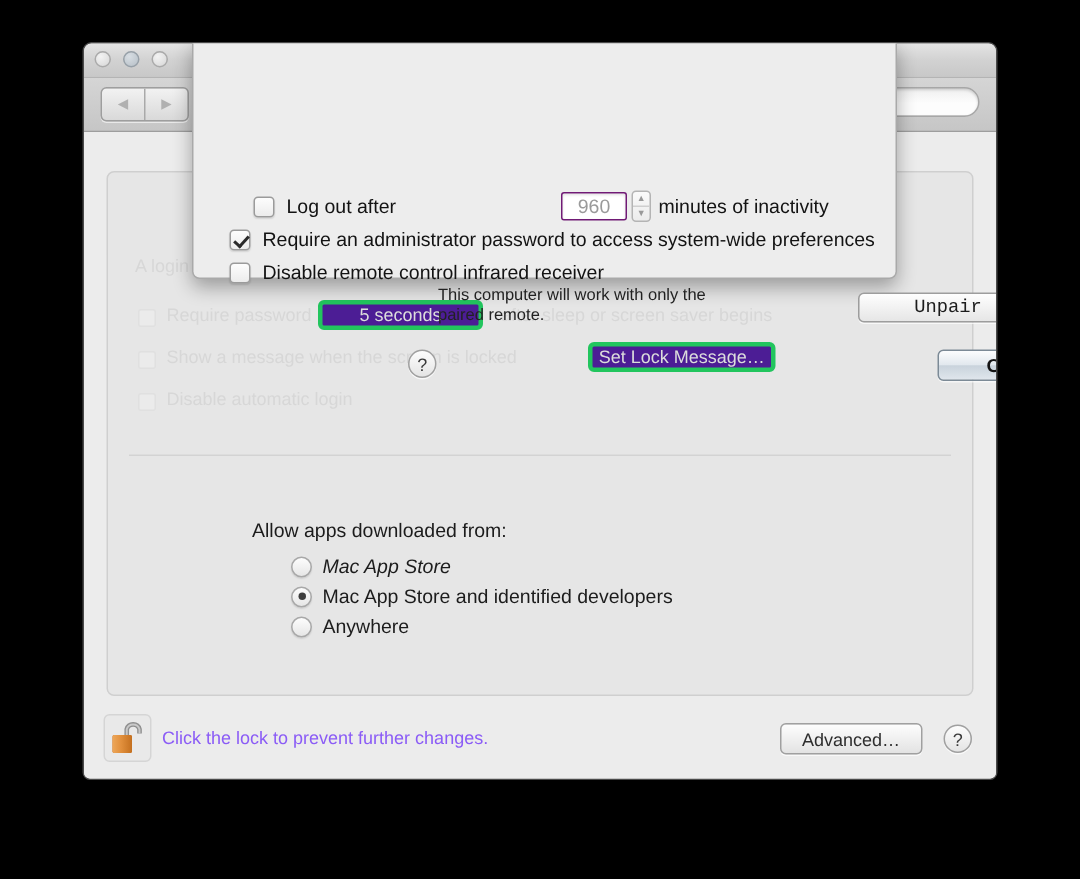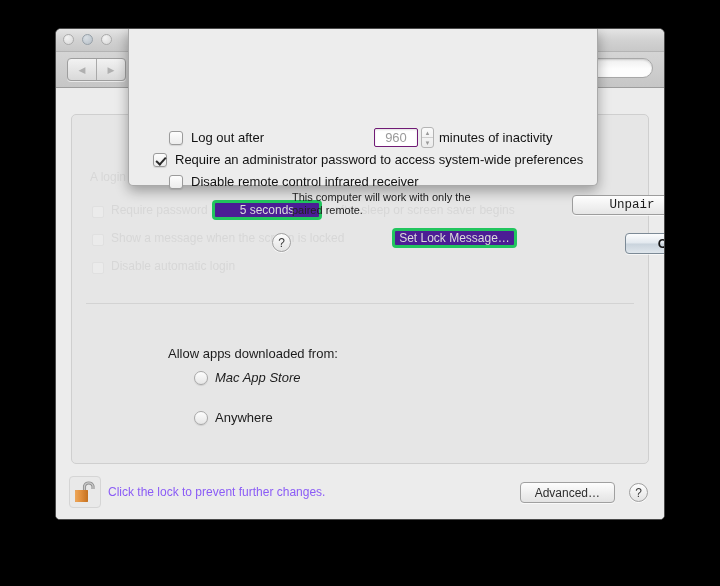--- a/index.html
+++ b/index.html
@@ -383,20 +383,24 @@
       <div class="hidden-row" style="left:39px; top:144px;">Disable automatic login</div>
 
       <div class="sep" style="top:188px;"></div>
     </div>
 
     <div id="gk-title">Allow apps downloaded from:</div>
 
     <div class="radio-row" style="top:282px;font-style:italic;">
       <span class="radio"></span>
       <span>Mac App Store</span>
+    </div>
+    <div class="radio-row" style="top:302px;">
+      <span class="radio on"></span>
+      <span>Mac App Store and identified developers</span>
     </div>
     <div class="radio-row" style="top:322px;">
       <span class="radio"></span>
       <span>Anywhere</span>
     </div>
 
     <div id="lockwell">
       <svg width="30" height="30" viewBox="0 0 30 30">
         <path d="M14.5 13 L14.5 9.2 A4.4 4.4 0 0 1 23 9.2 L23 12" fill="none" stroke="#8f8f8f" stroke-width="3.1" stroke-linecap="butt"></path>
         <path d="M14.5 13 L14.5 9.2 A4.4 4.4 0 0 1 23 9.2 L23 12" fill="none" stroke="#c9c9c9" stroke-width="1.3"></path>
@@ -430,21 +434,21 @@
     </div>
     <div class="chk-row" style="left:310px; top:102px;">
       <span>minutes of inactivity</span>
     </div>
 
     <div class="chk-row" style="left:24px; top:124px;">
       <span class="cbox checked"></span>
       <span>Require an administrator password to access system-wide preferences</span>
     </div>
 
-    <div class="chk-row" style="left:40px; top:146px;">
+    <div class="chk-row" style="left:24px; top:146px;">
       <span class="cbox"></span>
       <span>Disable remote control infrared receiver</span>
     </div>
 
     <div id="sheet-note">This computer will work with only the paired remote.</div>
     <div id="unpair">Unpair</div>
     <div class="helpbtn" id="help-sheet">?</div>
     <div id="ok">OK</div>
   </div>
 

